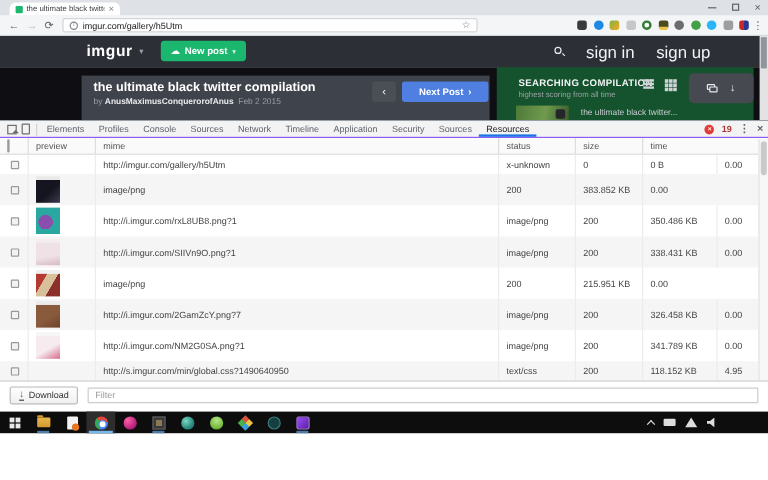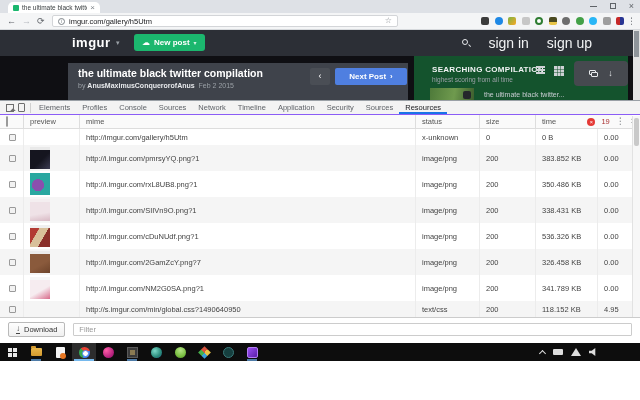--- a/index.html
+++ b/index.html
@@ -77,21 +77,21 @@
 
   
   .devtools { position: relative; height: 240px; background: #fff; border-top: 1px solid #9aa0a6; }
   .dt-toolbar { position: relative; height: 14px; background: #f3f3f3; border-bottom: 1px solid #8b5cf6; display: flex; align-items: center; }
   .ic-inspect { position: relative; width: 8px; height: 8px; border: 1px solid #6e6e6e; margin: 0 4px 0 6px; }
   .ic-inspect::after { content: ""; position: absolute; right: -2px; bottom: -2px; border-left: 4px solid #6e6e6e; border-bottom: 4px solid transparent; transform: rotate(45deg); }
   .ic-device { width: 7px; height: 9px; border: 1px solid #6e6e6e; border-radius: 1px; margin-right: 5px; }
   .dt-sep { width: 1px; height: 10px; background: #d0d0d0; margin-right: 2px; }
   .dt-tab { padding: 0 6px; font-size: 7.5px; color: #5f6368; height: 13px; line-height: 13px; }
   .dt-tab.sel { color: #202124; border-bottom: 2px solid #1a73e8; }
-  .dt-right { position: absolute; right: 4px; top: 12px; height: 13px; display: flex; align-items: flex-end; gap: 6px; }
+  .dt-right { position: absolute; right: 4px; top: 0; height: 13px; display: flex; align-items: center; gap: 6px; font-weight: bold; }
   .err-badge { width: 8px; height: 8px; background: #e53935; border-radius: 50%; color: #fff; font-size: 5.5px; line-height: 8px; text-align: center; }
   .err-count { font-size: 7.5px; color: #a33; }
   .dt-menu, .dt-close { font-size: 9px; color: #5f6368; line-height: 1; }
 
   .dt-grid { display: grid; grid-template-columns: 24px 56px 336px 64px 56px 62px 1fr; width: 632px; }
   .dt-head { height: 14px; background: #fafafa; border-bottom: 1px solid #ddd; }
   .dt-head .hcell { font-size: 7.5px; color: #555; line-height: 13px; padding-left: 6px; border-right: 1px solid #ddd; overflow: hidden; }
   .dt-head .hcell:last-child { border-right: none; }
   .dt-row { align-items: center; }
   .dt-row.alt { background: #f5f5f5; }
@@ -293,21 +293,20 @@
       <span class="cell">0 B</span>
       <span class="cell">0.00</span>
     </div>
     <div class="dt-grid dt-row tall alt">
       <span class="cell">
           <span class="cb"></span>
         </span>
       <span class="cell">
           <span class="thumb t2"></span>
         </span>
-      <span class="cell">http://i.imgur.com/pmrsyYQ.png?1</span>
       <span class="cell">image/png</span>
       <span class="cell">200</span>
       <span class="cell">383.852 KB</span>
       <span class="cell">0.00</span>
     </div>
     <div class="dt-grid dt-row tall">
       <span class="cell">
           <span class="cb"></span>
         </span>
       <span class="cell">
@@ -332,24 +331,23 @@
       <span class="cell">338.431 KB</span>
       <span class="cell">0.00</span>
     </div>
     <div class="dt-grid dt-row tall">
       <span class="cell">
           <span class="cb"></span>
         </span>
       <span class="cell">
           <span class="thumb t5"></span>
         </span>
-      <span class="cell">http://i.imgur.com/cDuNUdf.png?1</span>
-      <span class="cell">image/png</span>
-      <span class="cell">200</span>
-      <span class="cell">536.326 KB</span>
+      <span class="cell">image/png</span>
+      <span class="cell">200</span>
+      <span class="cell">215.951 KB</span>
       <span class="cell">0.00</span>
     </div>
     <div class="dt-grid dt-row tall alt">
       <span class="cell">
           <span class="cb"></span>
         </span>
       <span class="cell">
           <span class="thumb t6"></span>
         </span>
       <span class="cell">http://i.imgur.com/2GamZcY.png?7</span>

